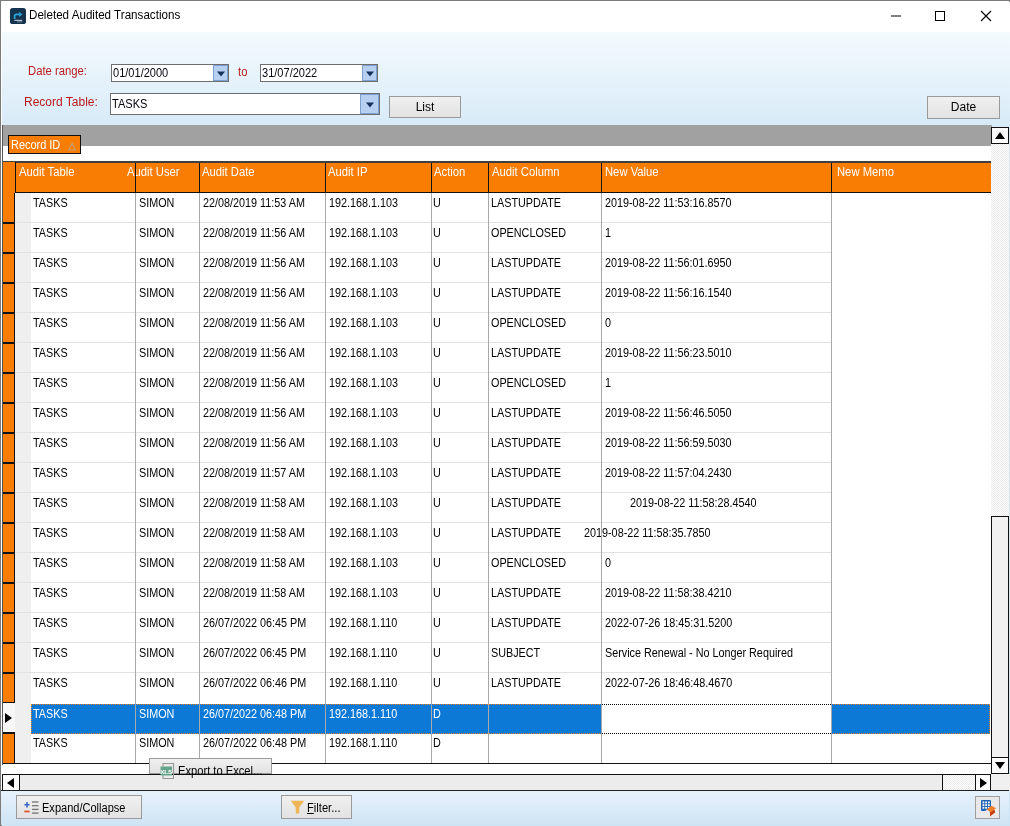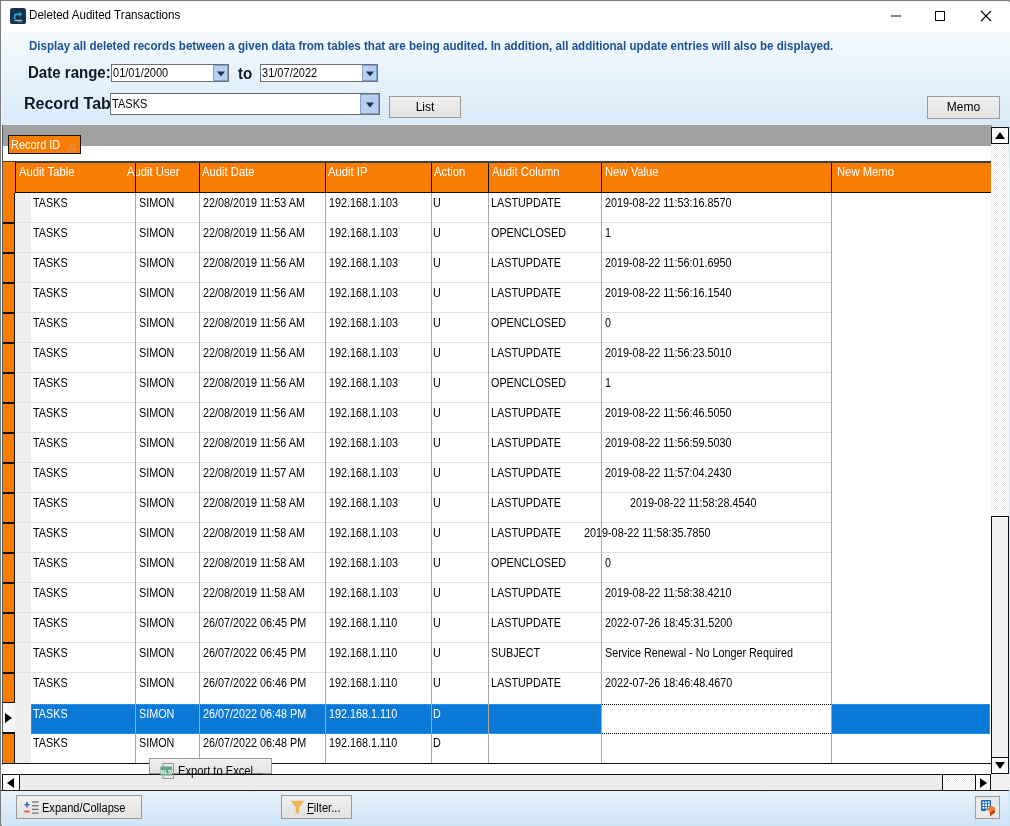--- a/index.html
+++ b/index.html
@@ -9,21 +9,21 @@
   .tx { display:inline-block; transform:scaleX(0.9); transform-origin:0 50%; white-space:nowrap; }
   #win { position:absolute; left:0; top:0; width:1010px; height:826px;
          border:1px solid #7a7a7a; background:#fff; }
   #titlebar { position:absolute; left:1px; top:1px; width:1008px; height:30px; background:#fff; }
   #title { position:absolute; left:27px; top:6px; font-size:12.5px; color:#000; }
   .capbtn { position:absolute; top:0; width:46px; height:30px; }
   .capbtn svg { position:absolute; left:17px; top:9px; }
   #content { position:absolute; left:1px; top:31px; width:1008px; height:794px;
              background:linear-gradient(180deg,#f4fafe 0px,#e9f4fb 36px,#dcedf9 80px,#d7eaf7 94px,#d0e6f5 300px,#cde4f4 100%); }
   #desc { position:absolute; left:28px; top:37px; font-size:13px; font-weight:bold; color:#1a5094; }
-  .lbl { position:absolute; font-size:16px; color:#0f172a;font-weight:bold; }
+  .lbl { position:absolute; font-size:12px; color:#b91c1c; }
   .combo { position:absolute; background:#fff; border:1px solid #6e6e6e; }
   .combo .txt { position:absolute; left:1px; top:50%; transform:translateY(-50%) ; font-size:12px; color:#05050f; }
   .combo .txt span { display:inline-block; transform:scaleX(0.92); transform-origin:0 50%; white-space:nowrap; }
   .dropbtn { position:absolute; right:0px; top:0px; bottom:0px; background:#b7d0f2; border:1px solid #7da0cd; }
   .dropbtn:after { content:""; position:absolute; left:50%; top:50%; transform:translate(-50%,-32%);
              border-left:4.5px solid transparent; border-right:4.5px solid transparent; border-top:5px solid #16325a; }
   .pbtn { position:absolute; background:linear-gradient(180deg,#f0f0f0,#e2e2e2); border:1px solid #9a9a9a;
           font-size:12px; color:#000; text-align:center; white-space:nowrap; }
   #grid { position:absolute; left:1px; top:124px; width:990px; height:640px;
           border-left:1px solid #555; background:#fff; }
@@ -69,38 +69,37 @@
           <rect x="1.5" y="1.5" width="9" height="9" fill="none" stroke="#000" stroke-width="1"></rect>
         </svg>
       </div>
   <div class="capbtn" style="left:963px">
         <svg style="left:15px;top:8px" width="12" height="12" viewBox="0 0 12 12">
           <path d="M1 1 L11 11 M11 1 L1 11" stroke="#000" stroke-width="1.1"></path>
         </svg>
       </div>
  </div>
  <div id="content"></div>
- <div id="desc"><span class="tx" style="transform:scaleX(0.89)">Display all deleted records between a given data from tables that are being audited. In addition, all additional update entries will also be displayed.</span></div>
  <div class="lbl" style="left:27px;top:63px"><span class="tx" style="transform:scaleX(0.94)">Date range:</span></div>
  <div class="combo" style="left:110px;top:63px;width:118px;height:18px">
       <span class="txt"><span>01/01/2000</span></span>
       <span class="dropbtn" style="width:15px"></span>
     </div>
  <div class="lbl" style="left:237px;top:64px"><span class="tx" style="transform:scaleX(0.94)">to</span></div>
  <div class="combo" style="left:259px;top:63px;width:118px;height:18px">
       <span class="txt"><span>31/07/2022</span></span>
       <span class="dropbtn" style="width:15px"></span>
     </div>
  <div class="lbl" style="left:23px;top:94px"><span class="tx" style="transform:scaleX(1.0)">Record Table:</span></div>
  <div class="combo" style="left:109px;top:92px;width:270px;height:22px">
       <span class="txt"><span>TASKS</span></span>
       <span class="dropbtn" style="width:19px"></span>
     </div>
  <div class="pbtn" style="left:388px;top:95px;width:72px;height:22px;line-height:20px">List</div>
- <div class="pbtn" style="left:926px;top:95px;width:73px;height:23px;line-height:21px">Memo</div>
+ <div class="pbtn" style="left:926px;top:95px;width:73px;height:23px;line-height:21px">Date</div>
 <div id="grid">
 <div id="groupband">
         <div id="recchip">
           <span class="t"><span class="tx" style="transform:scaleX(0.91)">Record ID</span></span>
           <span class="tri">△</span>
         </div>
       </div>
 <div id="hdr">
 <div style="position:absolute;left:0;top:-1px;width:12.5px;height:32px;background:#FA7D03;border-right:1px solid #111"></div>
 <div class="hcell" style="left:15.5px"><span class="tx">Audit Table</span></div>

